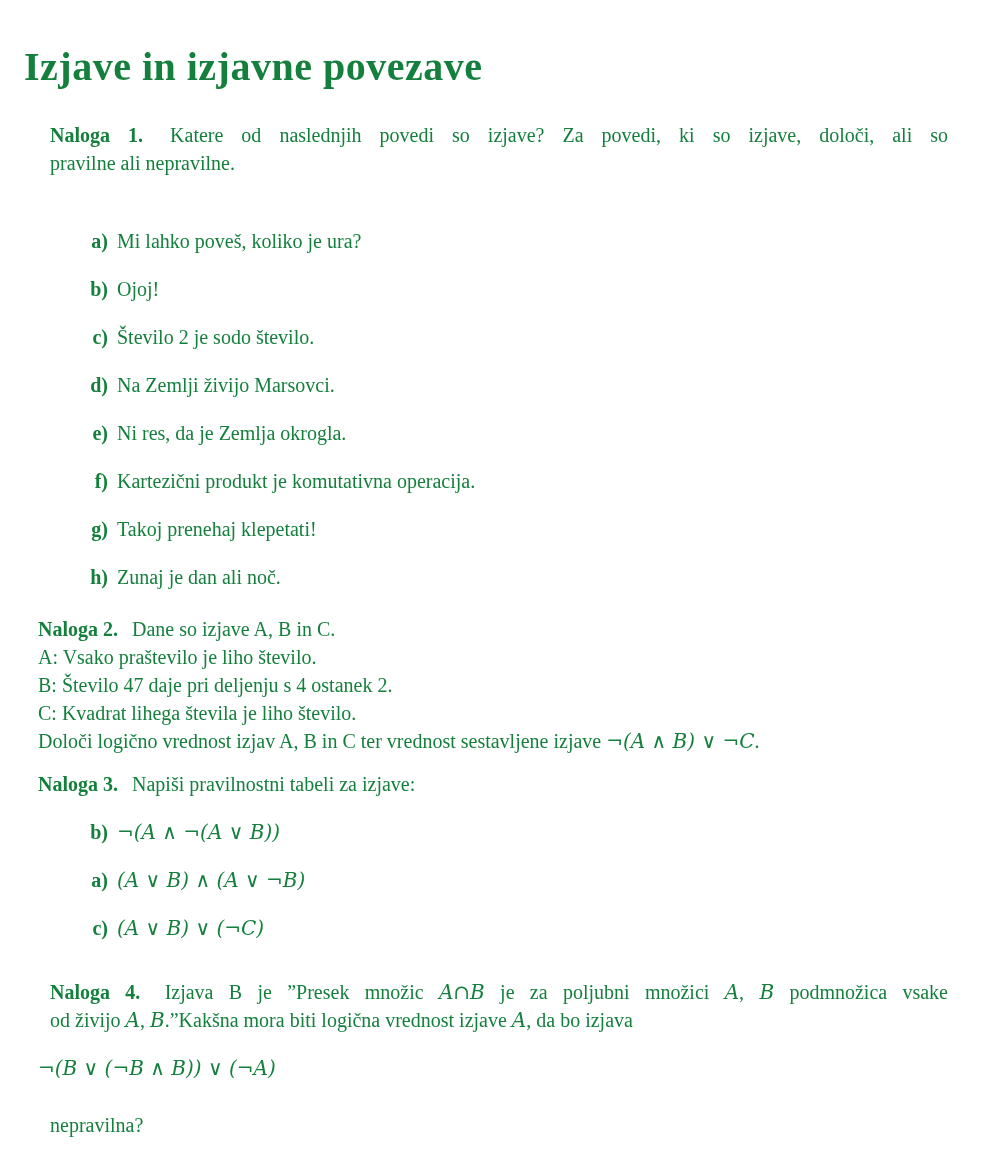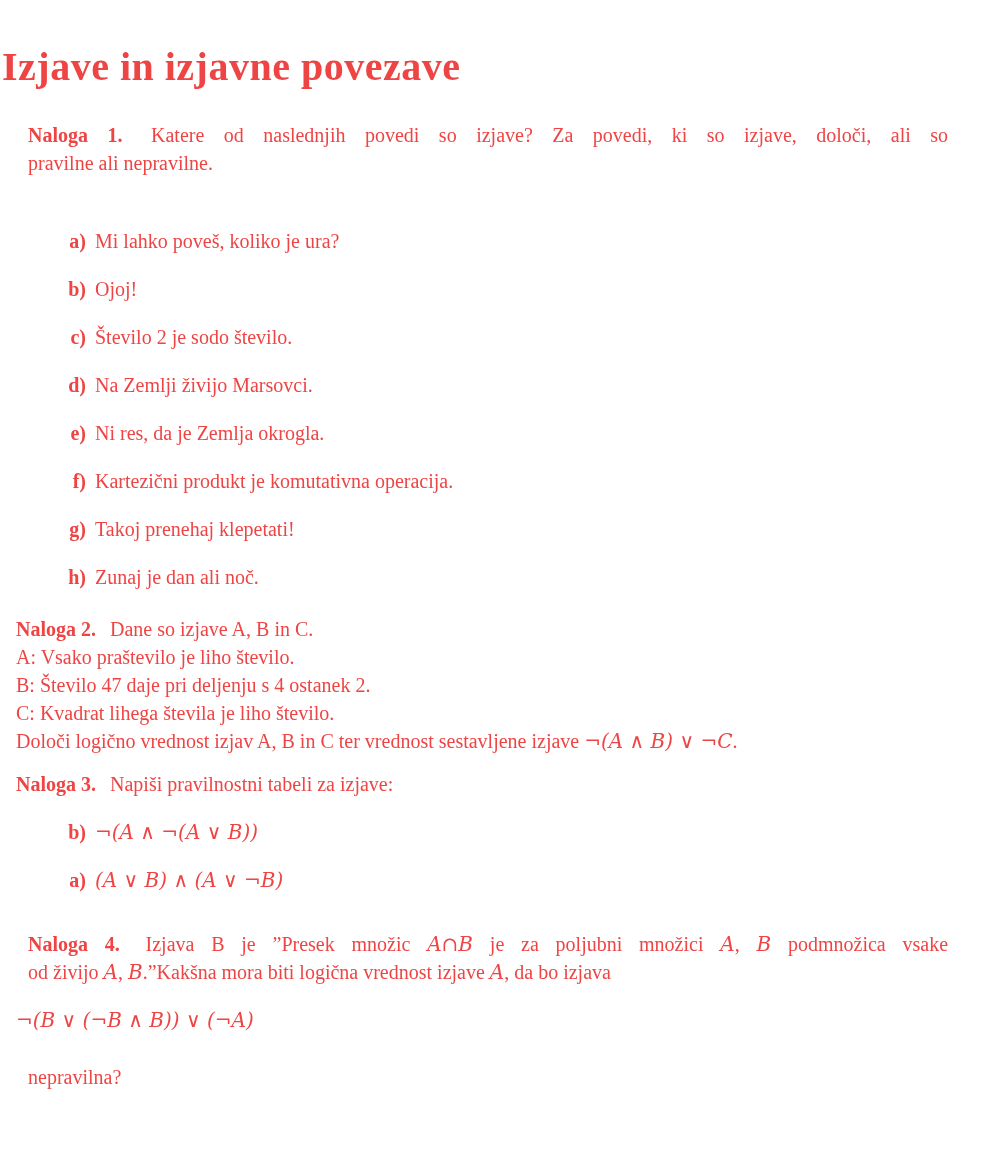--- a/index.html
+++ b/index.html
@@ -2,25 +2,25 @@
 <html><head>
 <meta charset="utf-8">
 <style>
   html, body { margin: 0; padding: 0; background: #ffffff; }
   .page {
     position: relative;
     width: 987px;
     height: 1165px;
     box-sizing: border-box;
     background: #ffffff;
-    color: #ef4444;
+    color: #15803d;
     font-family: "Liberation Serif", "DejaVu Serif", serif;
     font-size: 20px;
     line-height: 28px;
-    padding: 46px 27px 0 16px;
+    padding: 46px 27px 0 38px;
     overflow: hidden;
   }
   .title {
     font-size: 40px;
     line-height: 42px;
     font-weight: bold;
     letter-spacing: 0.5px;
     margin: 0 0 0 -14px;
   }
   .para { margin: 12px; }
@@ -115,20 +115,23 @@
     <span>Napiši pravilnostni tabeli za izjave:</span>
   </div>
 
   <div class="n3-list">
     <div class="list-item">
       <span class="item-label">b)</span><span class="item-text math">¬(A ∧ ¬(A ∨ B))</span>
     </div>
     <div class="list-item">
       <span class="item-label">a)</span><span class="item-text math">(A ∨ B) ∧ (A ∨ ¬B)</span>
     </div>
+    <div class="list-item">
+      <span class="item-label">c)</span><span class="item-text math">(A ∨ B) ∨ (¬C)</span>
+    </div>
   </div>
 
   <p class="para n4">
     <span class="jline">
       <span class="section-label">Naloga 4.</span>
       <span>Izjava B je ”Presek množic </span><span class="cal">A∩B</span><span> je za poljubni množici </span><span class="cal">A</span><span>, </span><span class="cal">B</span><span> podmnožica vsake</span>
     </span>
     <span class="nline">
       <span>od živijo </span><span class="cal">A</span><span>, </span><span class="cal">B</span><span>.”Kakšna mora biti logična vrednost izjave </span><span class="cal">A</span><span>, da bo izjava</span>
     </span>

